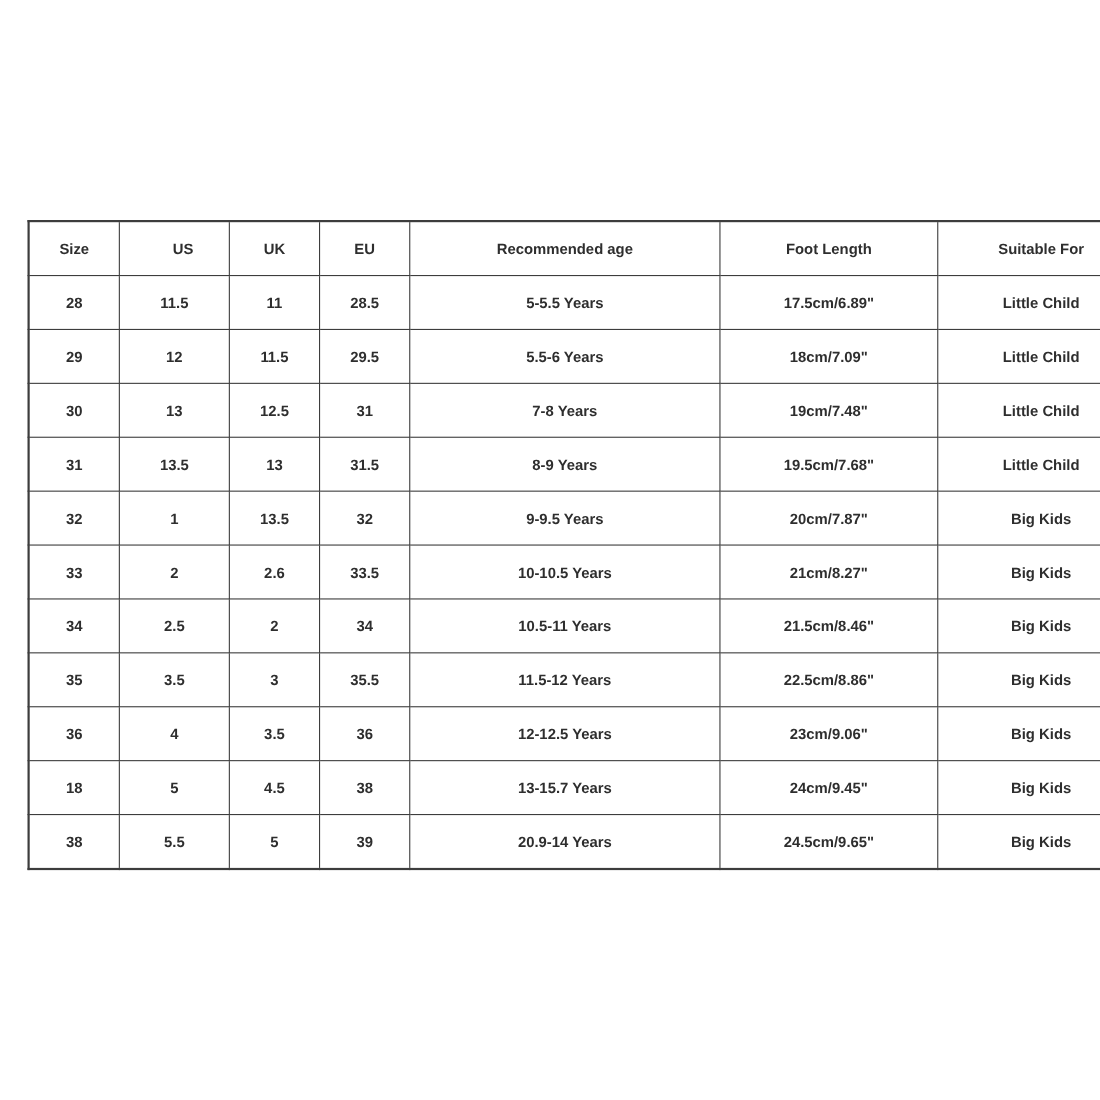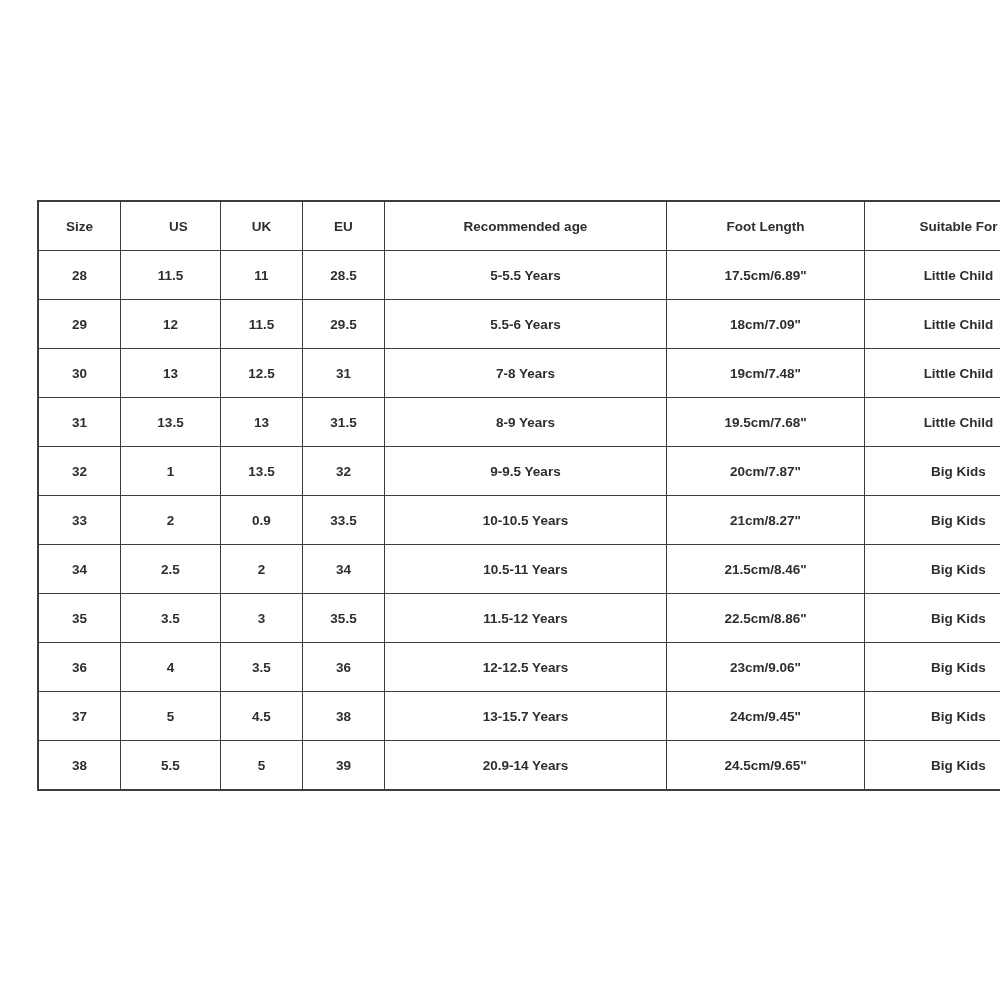--- a/index.html
+++ b/index.html
@@ -5,21 +5,21 @@
   html, body {
     margin: 0;
     padding: 0;
     background: #ffffff;
     width: 1000px;
     height: 1000px;
     font-family: "Liberation Sans", sans-serif;
   }
   .chart-wrap {
     position: absolute;
-    left: 37px;
+    left: 25px;
     top: 200px;
     width: 949px;
   }
   table.size-chart {
     border-collapse: collapse;
     table-layout: fixed;
     width: 949px;
     border: 2px solid #3d3d3d;
   }
   table.size-chart th,
@@ -102,21 +102,21 @@
           <td>1</td>
           <td>13.5</td>
           <td>32</td>
           <td>9-9.5 Years</td>
           <td>20cm/7.87"</td>
           <td>Big Kids</td>
         </tr>
         <tr>
           <td>33</td>
           <td>2</td>
-          <td>0.9</td>
+          <td>2.6</td>
           <td>33.5</td>
           <td>10-10.5 Years</td>
           <td>21cm/8.27"</td>
           <td>Big Kids</td>
         </tr>
         <tr>
           <td>34</td>
           <td>2.5</td>
           <td>2</td>
           <td>34</td>
@@ -136,21 +136,21 @@
         <tr>
           <td>36</td>
           <td>4</td>
           <td>3.5</td>
           <td>36</td>
           <td>12-12.5 Years</td>
           <td>23cm/9.06"</td>
           <td>Big Kids</td>
         </tr>
         <tr>
-          <td>37</td>
+          <td>18</td>
           <td>5</td>
           <td>4.5</td>
           <td>38</td>
           <td>13-15.7 Years</td>
           <td>24cm/9.45"</td>
           <td>Big Kids</td>
         </tr>
         <tr>
           <td>38</td>
           <td>5.5</td>

